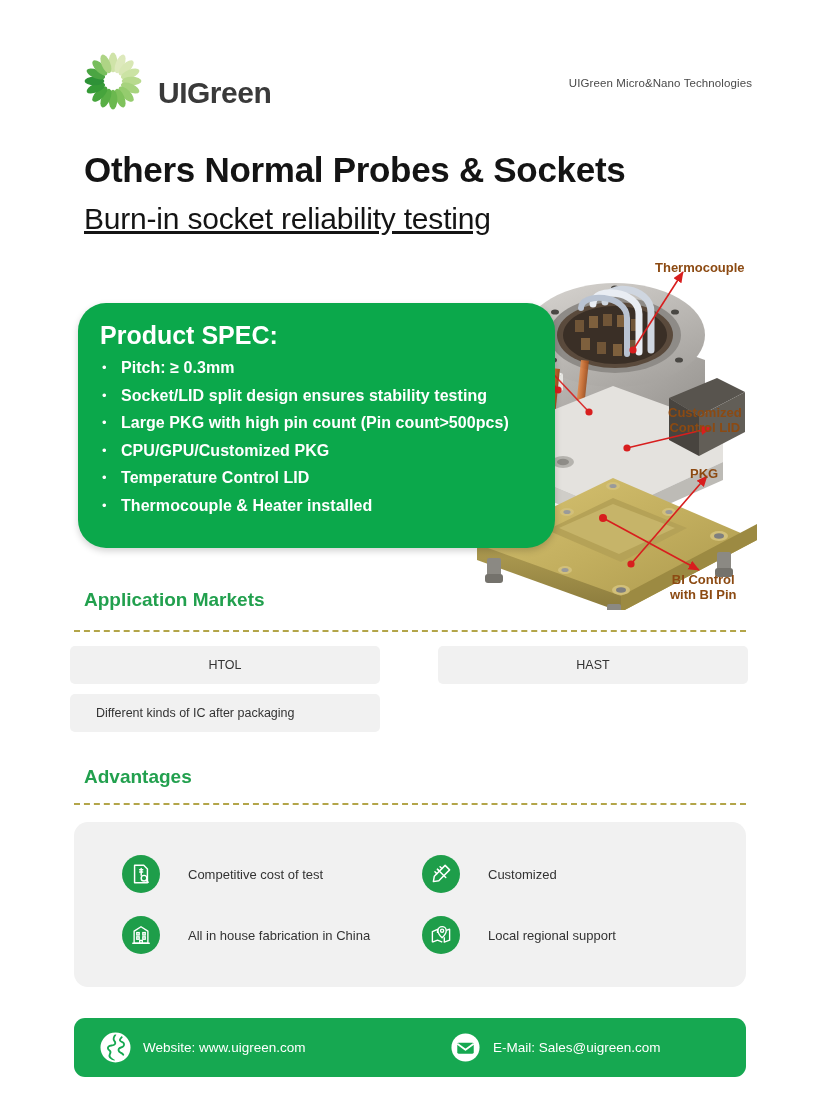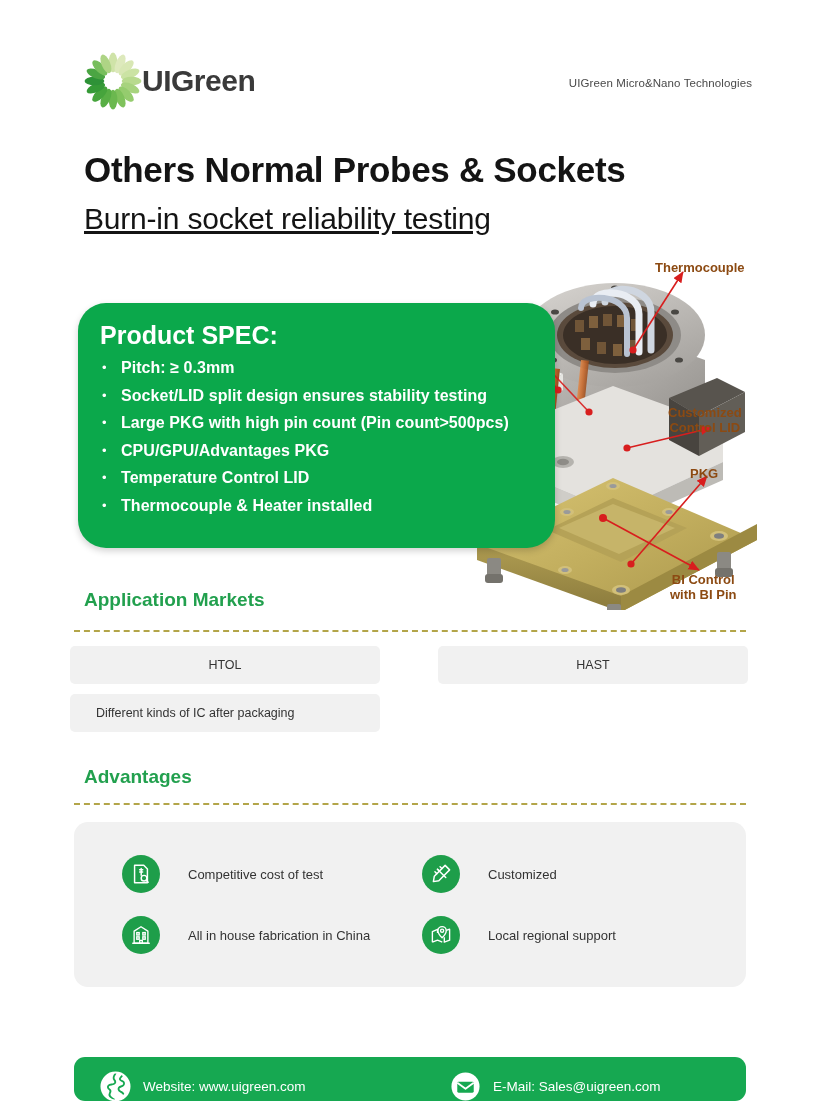--- a/index.html
+++ b/index.html
@@ -6,21 +6,21 @@
   html, body {
     width: 820px; height: 1115px;
     background: #ffffff;
     font-family: "Liberation Sans", sans-serif;
     overflow: hidden;
   }
   .page { position: relative; width: 820px; height: 1115px; background:#fff; }
 
   
   .header { position:absolute; left:0; top:0; width:820px; height:130px; }
-  .logo-wrap { position:absolute; left:84px; top:52px; display:flex; align-items:center; gap:0; }
+  .logo-wrap { position:absolute; left:84px; top:52px; display:flex; align-items:flex-end; gap:16px; }
   .logo-mark { width:58px; height:58px; display:block; }
   .logo-text { font-size:30px; font-weight:bold; color:#3a3a3a; letter-spacing:-0.5px; }
   .company-name {
     position:absolute; right:68px; top:77px;
     font-size:11.5px; color:#4a4a4a; letter-spacing:0.1px;
   }
 
   
   .title-main {
     position:absolute; left:84px; top:150px;
@@ -84,22 +84,22 @@
   }
   .adv-item { position:absolute; display:flex; align-items:center; gap:28px; }
   .adv-icon {
     width:38px; height:38px; border-radius:50%; background:#1E9E4A;
     display:flex; align-items:center; justify-content:center; flex:0 0 38px;
   }
   .adv-label { font-size:13px; color:#333333; }
 
   
   .footer {
-    position:absolute; left:74px; top:1018px; width:672px; height:44px;
-    background:#16A851; border-radius:11px;margin-top:39px;
+    position:absolute; left:74px; top:1018px; width:672px; height:59px;
+    background:#16A851; border-radius:11px;
   }
   .footer-item { position:absolute; display:flex; align-items:center; gap:12px; top:14px; }
   .footer-item.web { left:26px; }
   .footer-item.mail { left:376px; }
   .footer-icon { width:31px; height:31px; flex:0 0 31px; }
   .footer-text { font-size:13.5px; color:#ffffff; }
 </style>
 </head>
 <body>
 
@@ -360,21 +360,21 @@
       <div class="spec-item">
         <span class="spec-bullet">•</span>
         <span class="spec-text">Socket/LID split design ensures stability testing</span>
       </div>
       <div class="spec-item">
         <span class="spec-bullet">•</span>
         <span class="spec-text">Large PKG with high pin count (Pin count&gt;500pcs)</span>
       </div>
       <div class="spec-item">
         <span class="spec-bullet">•</span>
-        <span class="spec-text">CPU/GPU/Advantages PKG</span>
+        <span class="spec-text">CPU/GPU/Customized PKG</span>
       </div>
       <div class="spec-item">
         <span class="spec-bullet">•</span>
         <span class="spec-text">Temperature Control LID</span>
       </div>
       <div class="spec-item">
         <span class="spec-bullet">•</span>
         <span class="spec-text">Thermocouple &amp; Heater installed</span>
       </div>
     </div>

